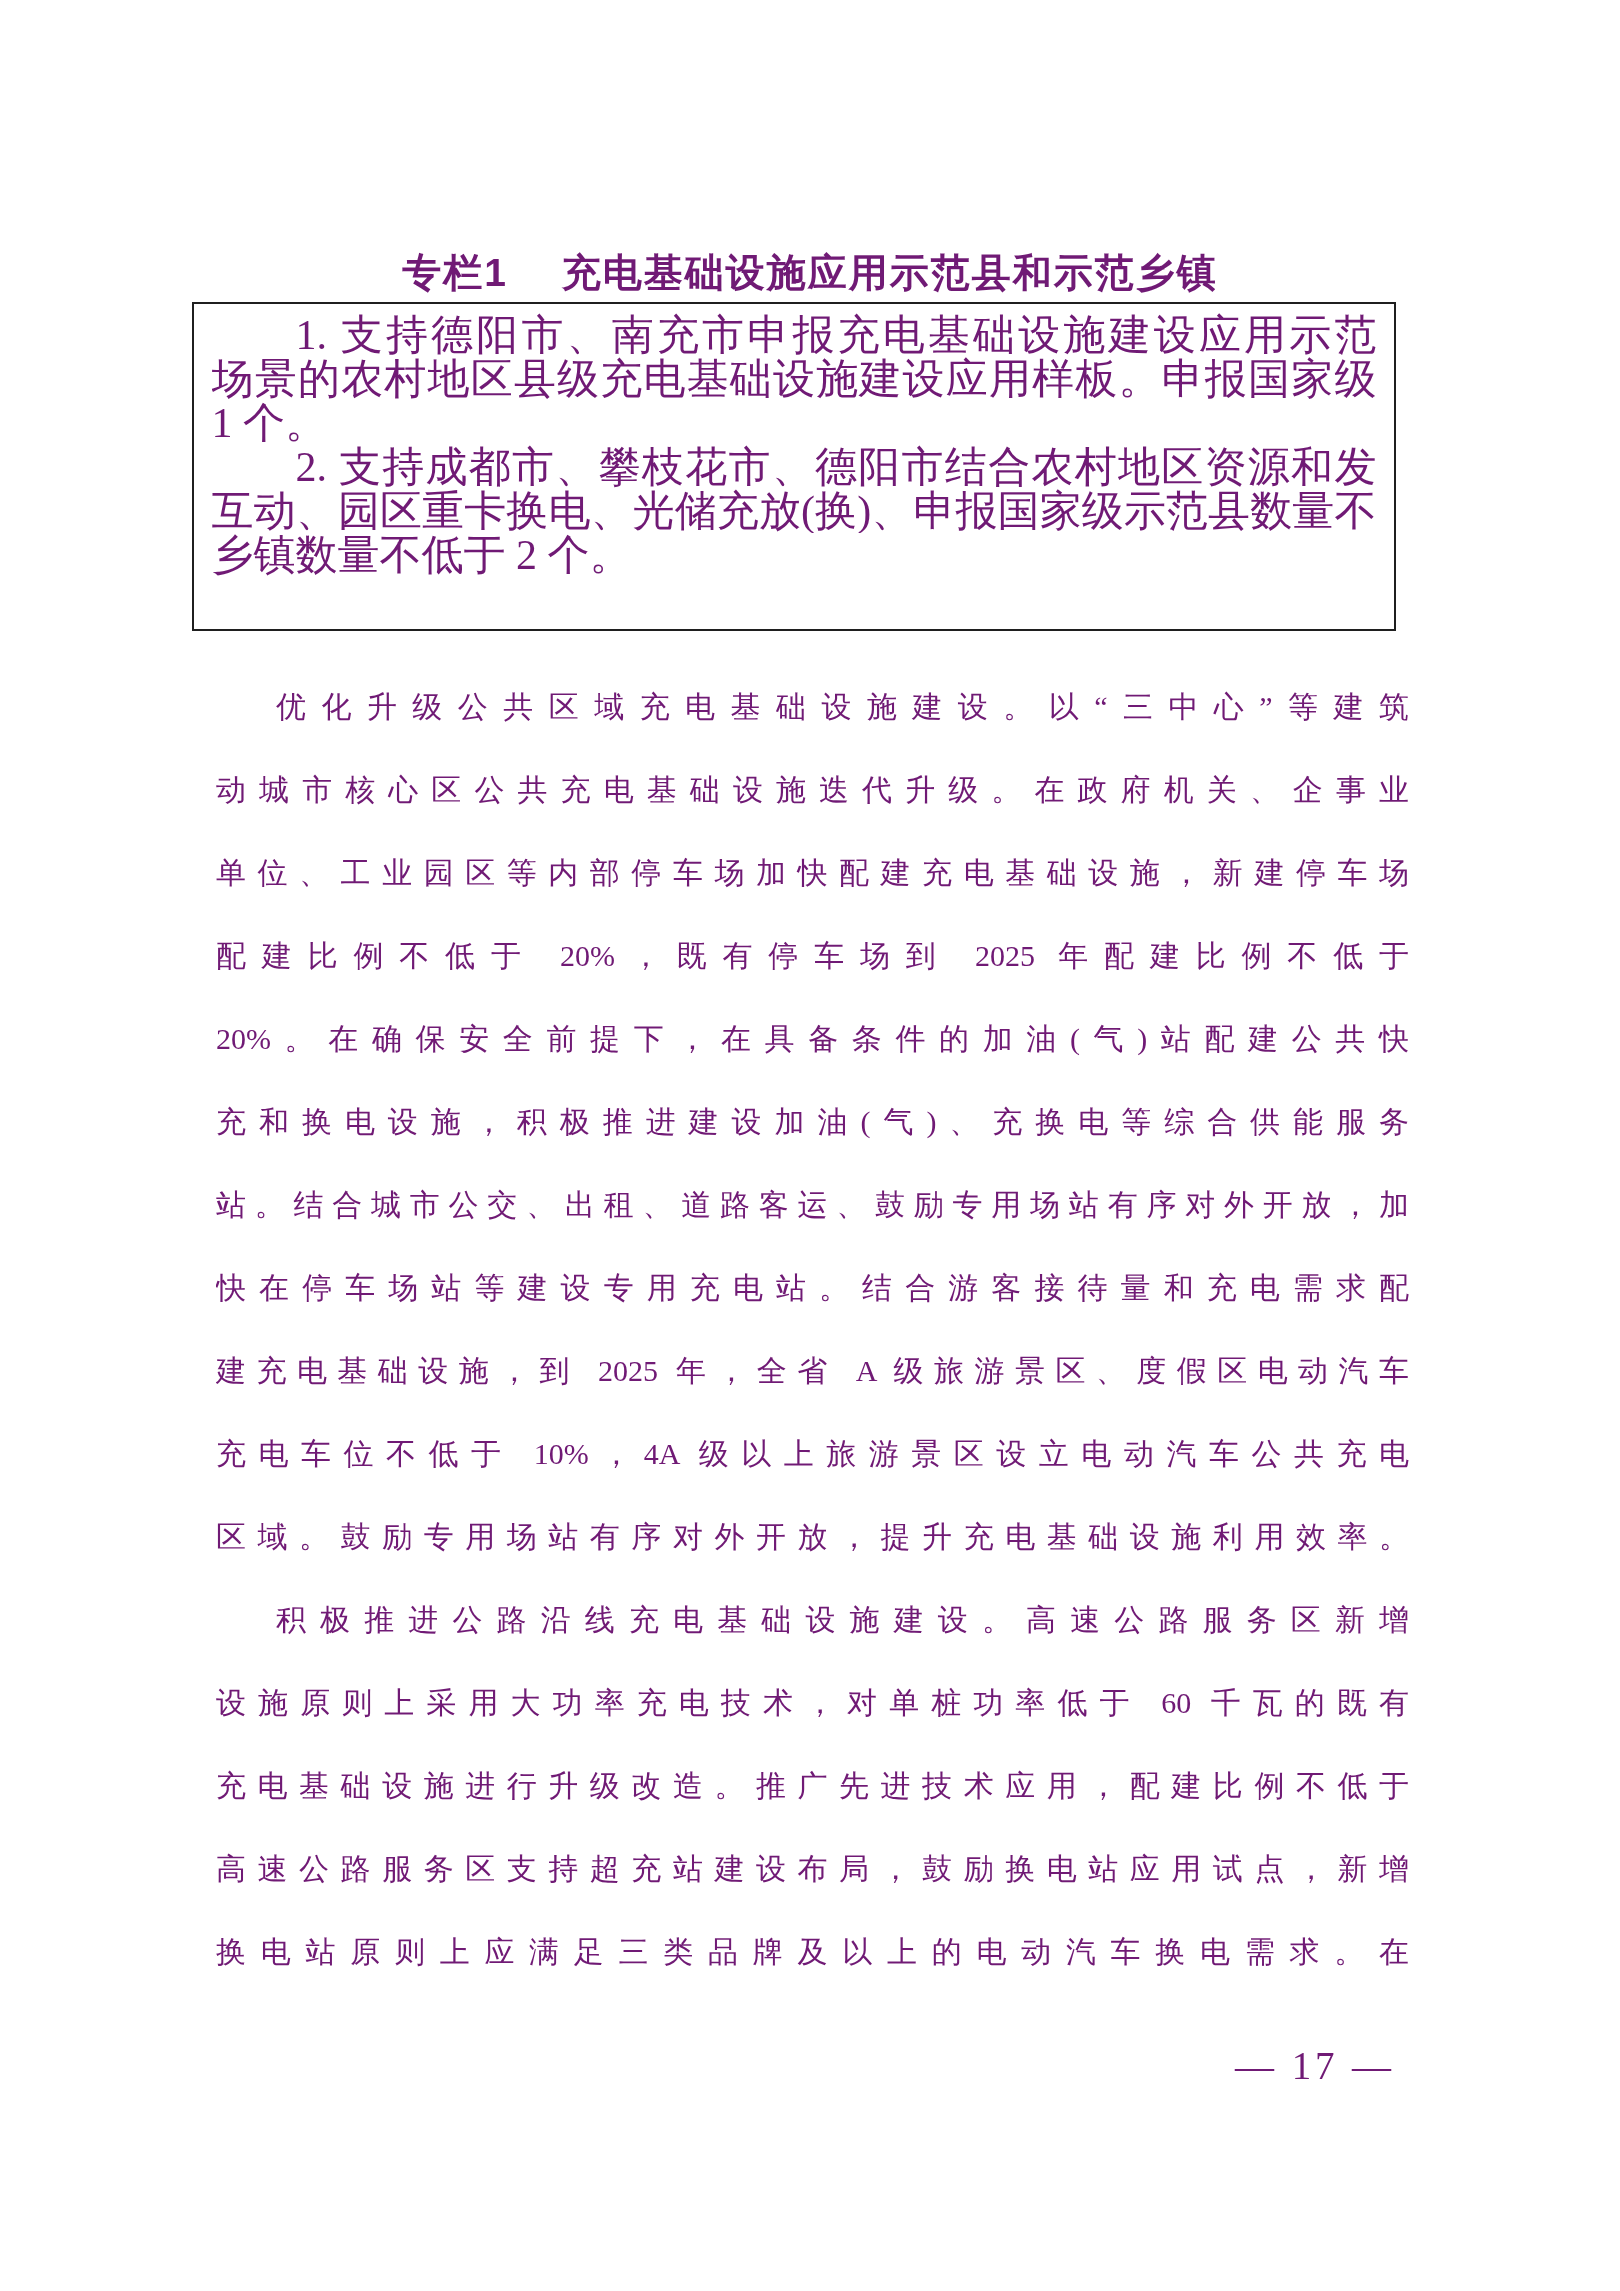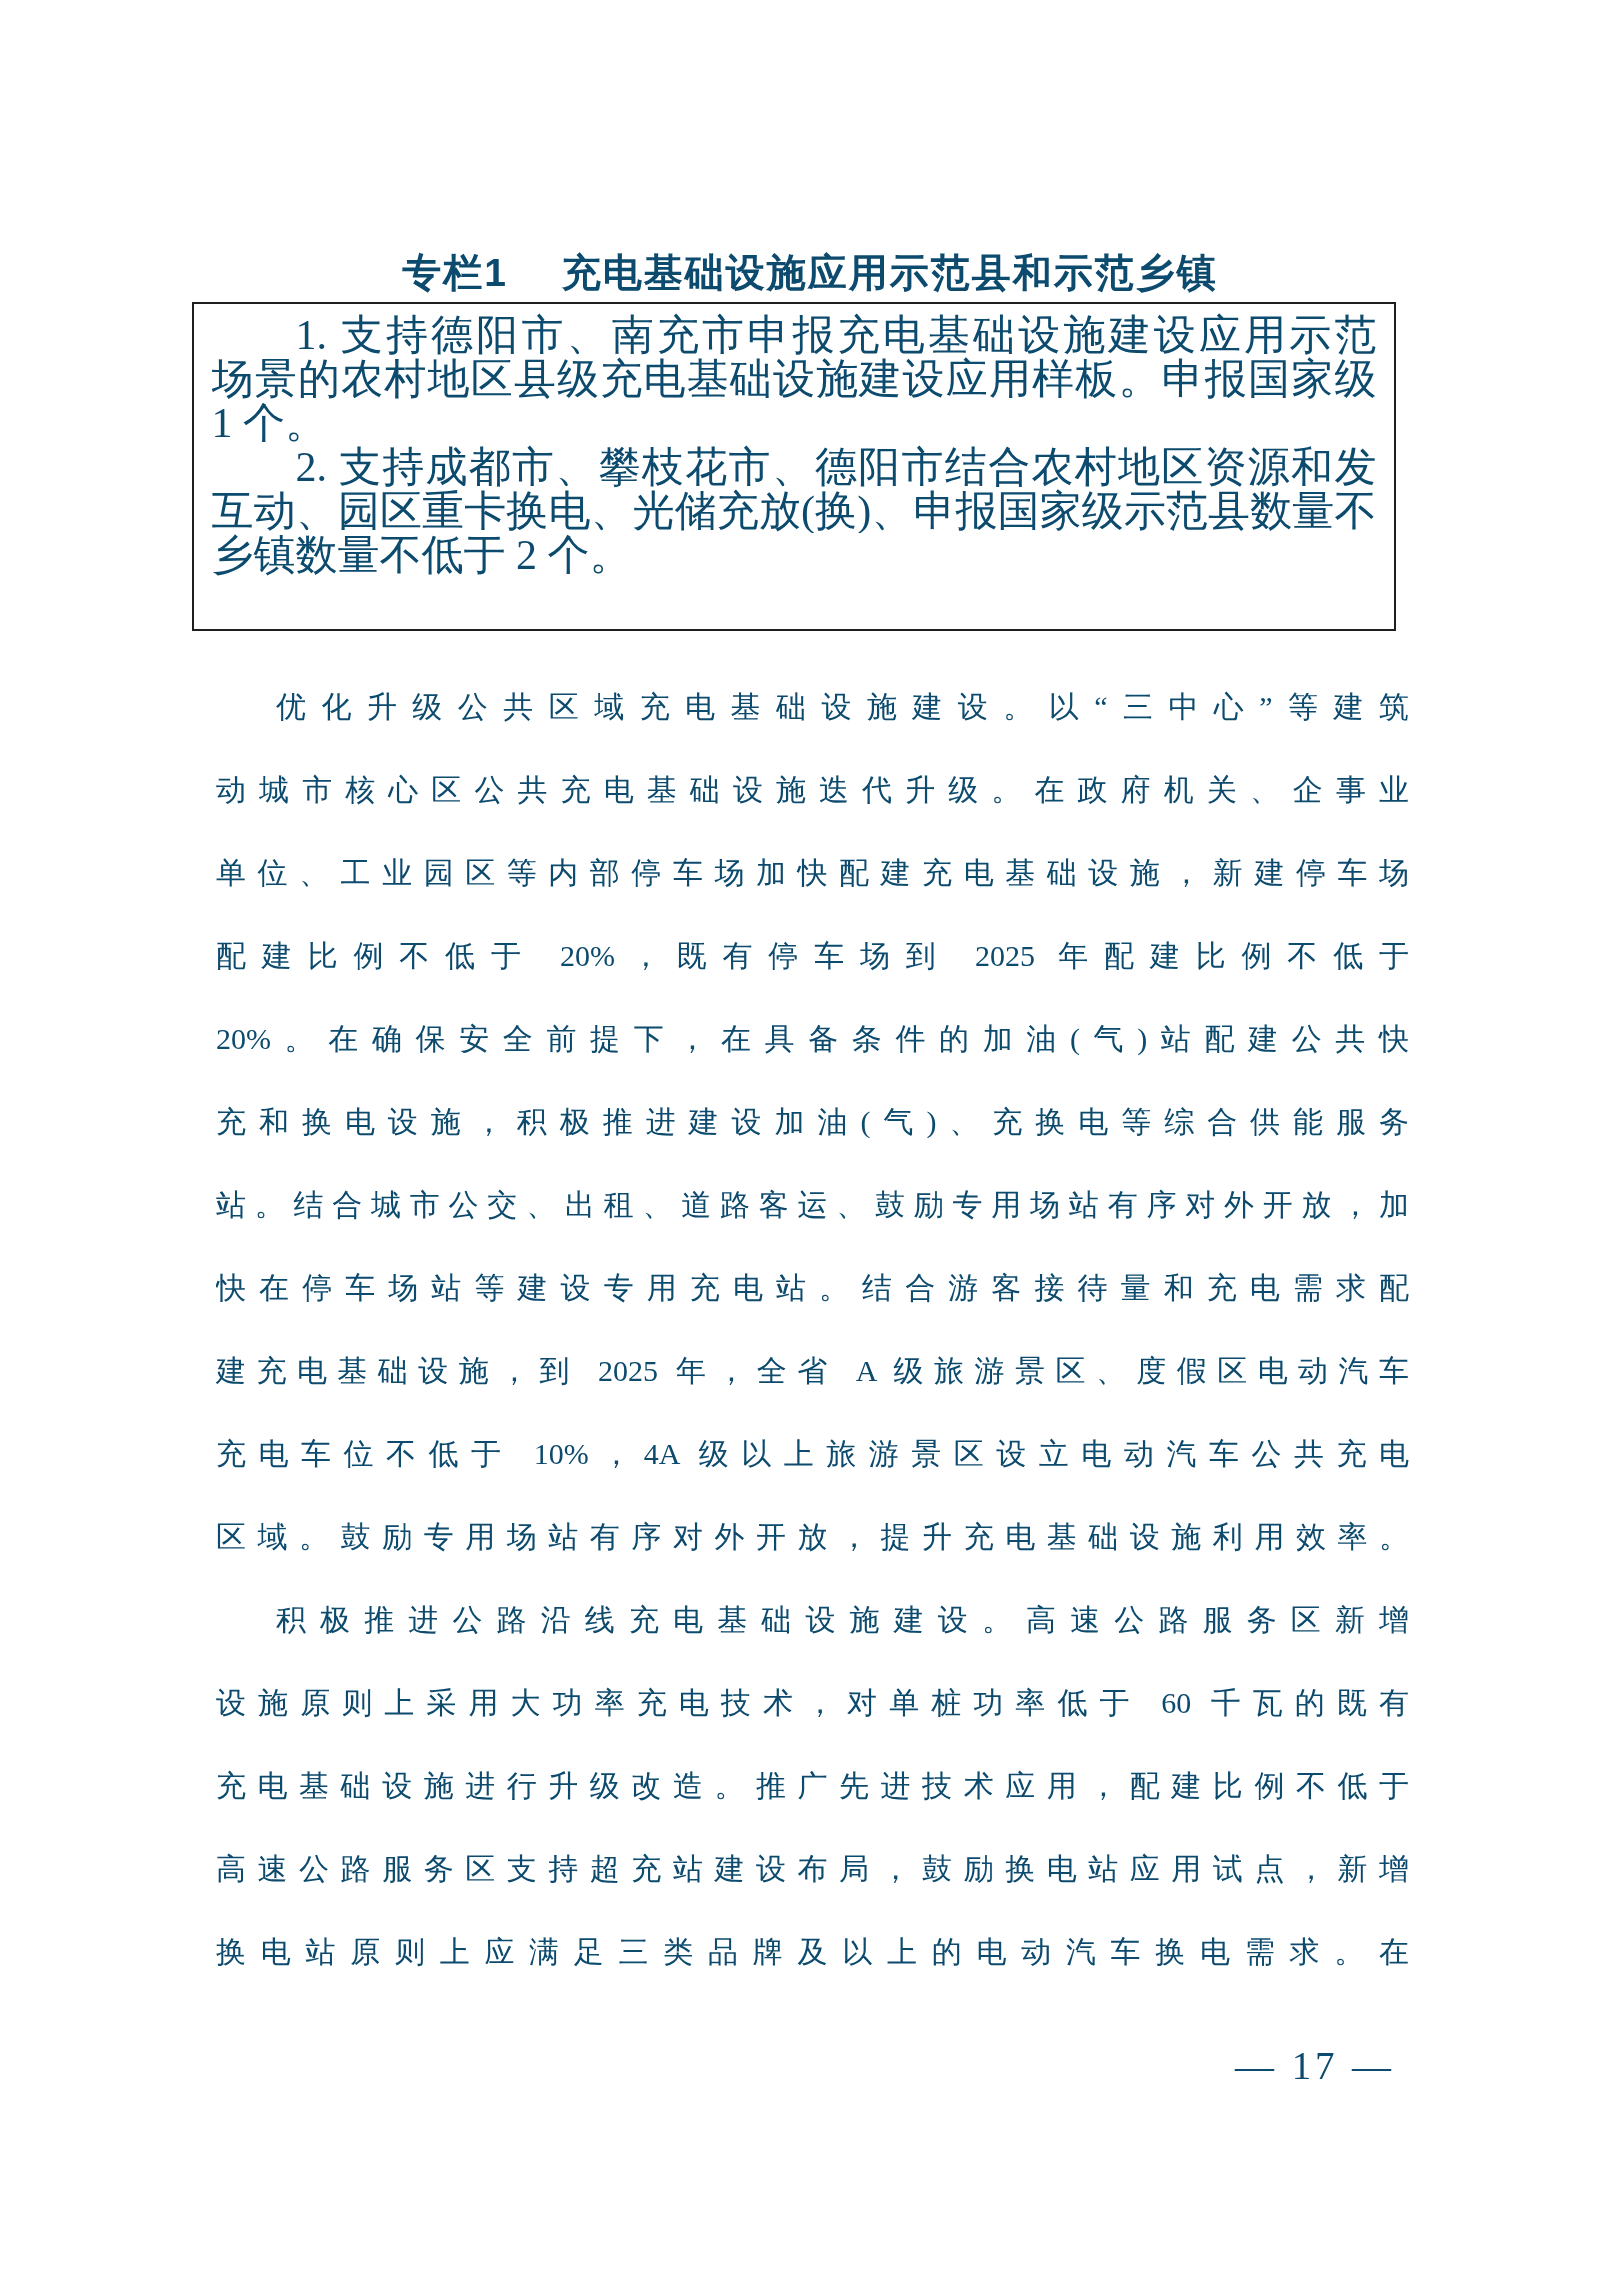--- a/index.html
+++ b/index.html
@@ -1,21 +1,21 @@
 <!DOCTYPE html>
 <html><head>
 <meta charset="utf-8">
 <style>
   html, body { margin: 0; padding: 0; }
   .page {
     position: relative;
     width: 1620px;
     height: 2292px;
     background: #ffffff;
-    color: #0c4a6e;
+    color: #701a75;
     overflow: hidden;
   }
   .col-title {
     position: absolute;
     left: 0;
     top: 249px;
     width: 100%;
     text-align: center;
     font-family: "Liberation Sans", "DejaVu Sans", sans-serif;
     font-weight: 700;

